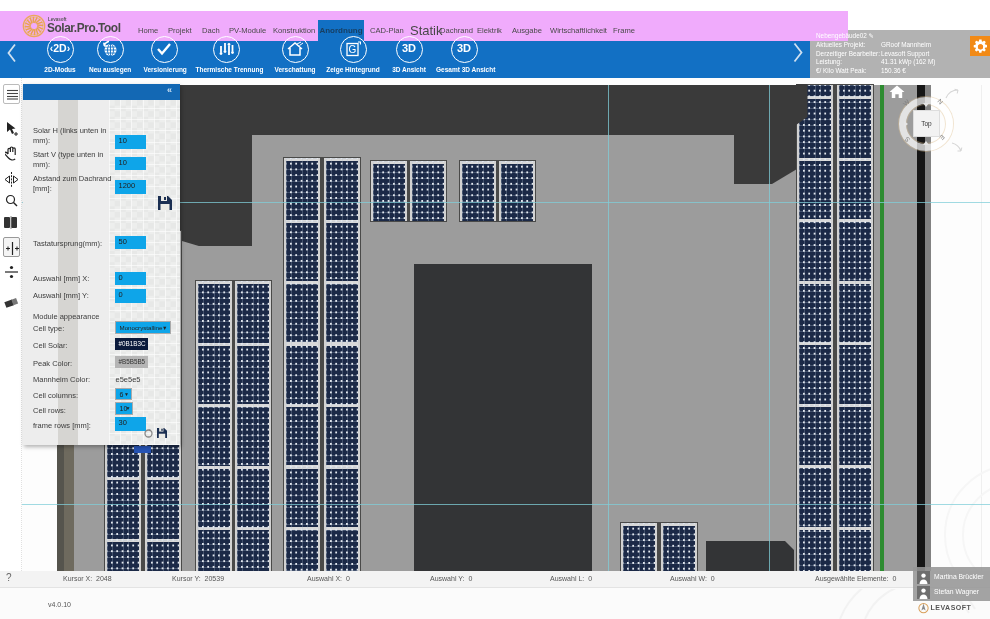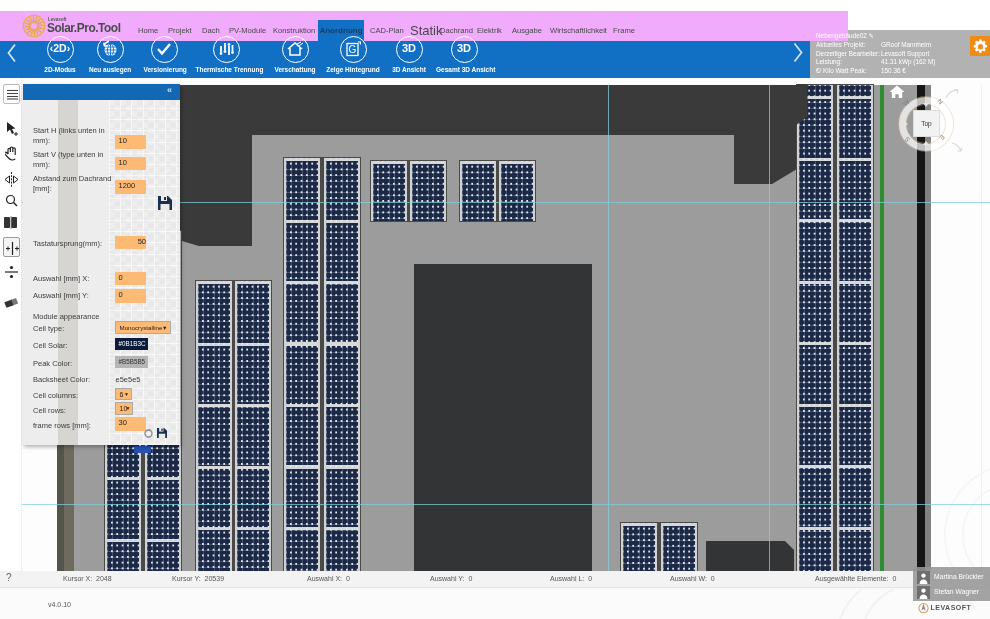--- a/index.html
+++ b/index.html
@@ -8,21 +8,21 @@
  radial-gradient(circle, rgba(228,233,240,1) 0.8px, rgba(255,255,255,0) 1.2px),
  repeating-linear-gradient(90deg, rgba(170,185,205,.28) 0 .7px, rgba(0,0,0,0) .7px 5.35px),
  repeating-linear-gradient(180deg, rgba(170,185,205,.28) 0 .7px, rgba(0,0,0,0) .7px 5.72px),
  repeating-linear-gradient(180deg, #d9d9d9 0 3.2px, rgba(0,0,0,0) 3.2px 61.5px);
  background-color:#1b2947;
  background-size:5.35px 5.72px, auto, auto, auto;
  border-left:2px solid #d2d2d2;border-right:2px solid #d2d2d2;}
 .cyh{position:absolute;left:22px;width:968px;height:1.4px;background:rgba(128,206,216,.75);z-index:30}
 .cyv{position:absolute;top:85px;height:486px;width:1.4px;background:rgba(128,206,216,.75);z-index:30}
 .lbl{position:absolute;color:#3c3c3c;font-size:7.5px;line-height:1.35}
-.inp{position:absolute;background:#fdba74;font-size:7.5px;color:#222;padding-left:4px;line-height:12.5px}
+.inp{position:absolute;background:#0ea5e9;font-size:7.5px;color:#222;padding-left:4px;line-height:12.5px}
 .tlb{position:absolute;color:#fff;font-size:6.5px;font-weight:bold;text-align:center;white-space:nowrap}
 .mi{position:absolute;top:7px;height:30px;line-height:26px}
 .st{position:absolute;top:575px;font-size:7px;color:#555}
 </style></head>
 <body>
 <div class="abs" style="left:22px;top:78px;width:968px;height:493px;background:#fdfdfd">
  <div class="abs" style="left:51px;top:7px;width:844px;height:486px;background:#9c9c9c"></div>
  <div class="abs" style="left:895px;top:7px;width:8px;height:486px;background:#161616"></div>
  <div class="abs" style="left:903px;top:7px;width:6px;height:486px;background:#828282"></div>
  <div class="abs" style="left:35px;top:155px;width:6.5px;height:338px;background:#55544d"></div>
@@ -271,46 +271,46 @@
         <rect x="8.5" y="4" width="5" height="6" fill="#777"></rect>
       </g>
     </svg>
   </div>
 <div class="abs" style="left:23px;top:84px;width:157px;height:361px;background:#ededed;box-shadow:1px 2px 4px rgba(0,0,0,.3);z-index:36">
     <div class="abs" style="left:86px;top:15.5px;width:71px;height:345px;background:repeating-linear-gradient(0deg, rgba(255,255,255,.6) 0 1px, rgba(0,0,0,0) 1px 11.2px),repeating-linear-gradient(90deg, rgba(255,255,255,.6) 0 1px, rgba(0,0,0,0) 1px 11.2px),conic-gradient(#e7e8e7 90deg,#edeeed 90deg 180deg,#e7e8e7 180deg 270deg,#edeeed 270deg);background-size:auto,auto,11.2px 11.2px"></div>
     <div class="abs" style="left:35px;top:15.5px;width:20px;height:345px;background:rgba(130,126,112,0.22)"></div>
     <div class="abs" style="left:0;top:0;width:157px;height:15.5px;background:#1368b4">
       <span style="position:absolute;right:8px;top:1px;color:#cfe2f3;font-size:9px;font-weight:bold">«</span>
     </div>
-    <div class="lbl" style="left:10px;top:42px;width:80px">Start H (links unten in mm):</div>
+    <div class="lbl" style="left:10px;top:42px;width:80px">Solar H (links unten in mm):</div>
     <div class="inp" style="left:91.5px;top:51px;width:31.5px;height:13.5px;">10</div>
     <div class="lbl" style="left:10px;top:66px;width:80px">Start V (type unten in mm):</div>
     <div class="inp" style="left:91.5px;top:72.5px;width:31.5px;height:13.5px;">10</div>
     <div class="lbl" style="left:10px;top:89.5px;width:80px">Abstand zum Dachrand [mm]:</div>
     <div class="inp" style="left:91.5px;top:96px;width:31.5px;height:13.5px;">1200</div>
     <svg class="abs" style="left:135px;top:112px" width="14" height="14" viewBox="0 0 14 14">
       <path d="M0 0 H10 L14 4 V14 H0 Z" fill="#1b2f52"></path>
       <rect x="3" y="0" width="6" height="5" fill="#ecebe6"></rect>
       <rect x="6" y="1" width="2" height="3" fill="#1b2f52"></rect>
       <rect x="2.5" y="8" width="9" height="6" fill="#ecebe6"></rect>
     </svg>
     <div class="lbl" style="left:10px;top:155px;width:110px">Tastatursprung(mm):</div>
-    <div class="inp" style="left:91.5px;top:151.5px;width:31.5px;height:13.5px;text-align:right;">50</div>
+    <div class="inp" style="left:91.5px;top:151.5px;width:31.5px;height:13.5px;">50</div>
     <div class="lbl" style="left:10px;top:190px;width:110px">Auswahl [mm] X:</div>
     <div class="inp" style="left:91.5px;top:187.5px;width:31.5px;height:13.5px;">0</div>
     <div class="lbl" style="left:10px;top:207px;width:110px">Auswahl [mm] Y:</div>
     <div class="inp" style="left:91.5px;top:205px;width:31.5px;height:13.5px;">0</div>
     <div class="lbl" style="left:10px;top:228px;width:110px">Module appearance</div>
     <div class="lbl" style="left:10px;top:240px;width:110px">Cell type:</div>
     <div class="inp" style="left:91.5px;top:237px;width:56px;height:13px;border:1px solid #aaa;font-size:6.2px;line-height:11px">Monocrystalline<span style="position:absolute;right:2px;top:1px;font-size:5.5px">▼</span></div>
     <div class="lbl" style="left:10px;top:256.5px;width:110px">Cell Solar:</div>
     <div class="inp" style="left:91.5px;top:253.5px;width:33px;height:12.5px;background:#0b1b3c;color:#fff;font-size:6.3px">#0B1B3C</div>
     <div class="lbl" style="left:10px;top:274.5px;width:110px">Peak Color:</div>
     <div class="inp" style="left:91.5px;top:271.5px;width:33px;height:12.5px;background:#b5b5b5;color:#333;font-size:6.3px">#B5B5B5</div>
-    <div class="lbl" style="left:10px;top:291px;width:110px">Backsheet Color:</div>
+    <div class="lbl" style="left:10px;top:291px;width:110px">Mannheim Color:</div>
     <div class="lbl" style="left:92.5px;top:291px;width:40px">e5e5e5</div>
     <div class="lbl" style="left:10px;top:307px;width:110px">Cell columns:</div>
     <div class="inp" style="left:91.5px;top:303.5px;width:17px;height:12.5px;border:1px solid #aaa;font-size:7px;line-height:11px">6<span style="position:absolute;right:1.5px;top:0;font-size:5px">▼</span></div>
     <div class="lbl" style="left:10px;top:321.5px;width:110px">Cell rows:</div>
     <div class="inp" style="left:91.5px;top:318px;width:18.5px;height:12.5px;border:1px solid #aaa;font-size:7px;line-height:11px">10<span style="position:absolute;right:1.5px;top:0;font-size:5px">▼</span></div>
     <div class="lbl" style="left:10px;top:337px;width:110px">frame rows [mm]:</div>
     <div class="inp" style="left:91.5px;top:333px;width:31px;height:13.5px;">30</div>
     <svg class="abs" style="left:121px;top:345px" width="9" height="9" viewBox="0 0 9 9">
       <circle cx="4.5" cy="4.5" r="3.5" fill="none" stroke="#888" stroke-width="1.3"></circle>
       <path d="M4.5 1 l2 -1 l-1 2.2" fill="#888"></path>

